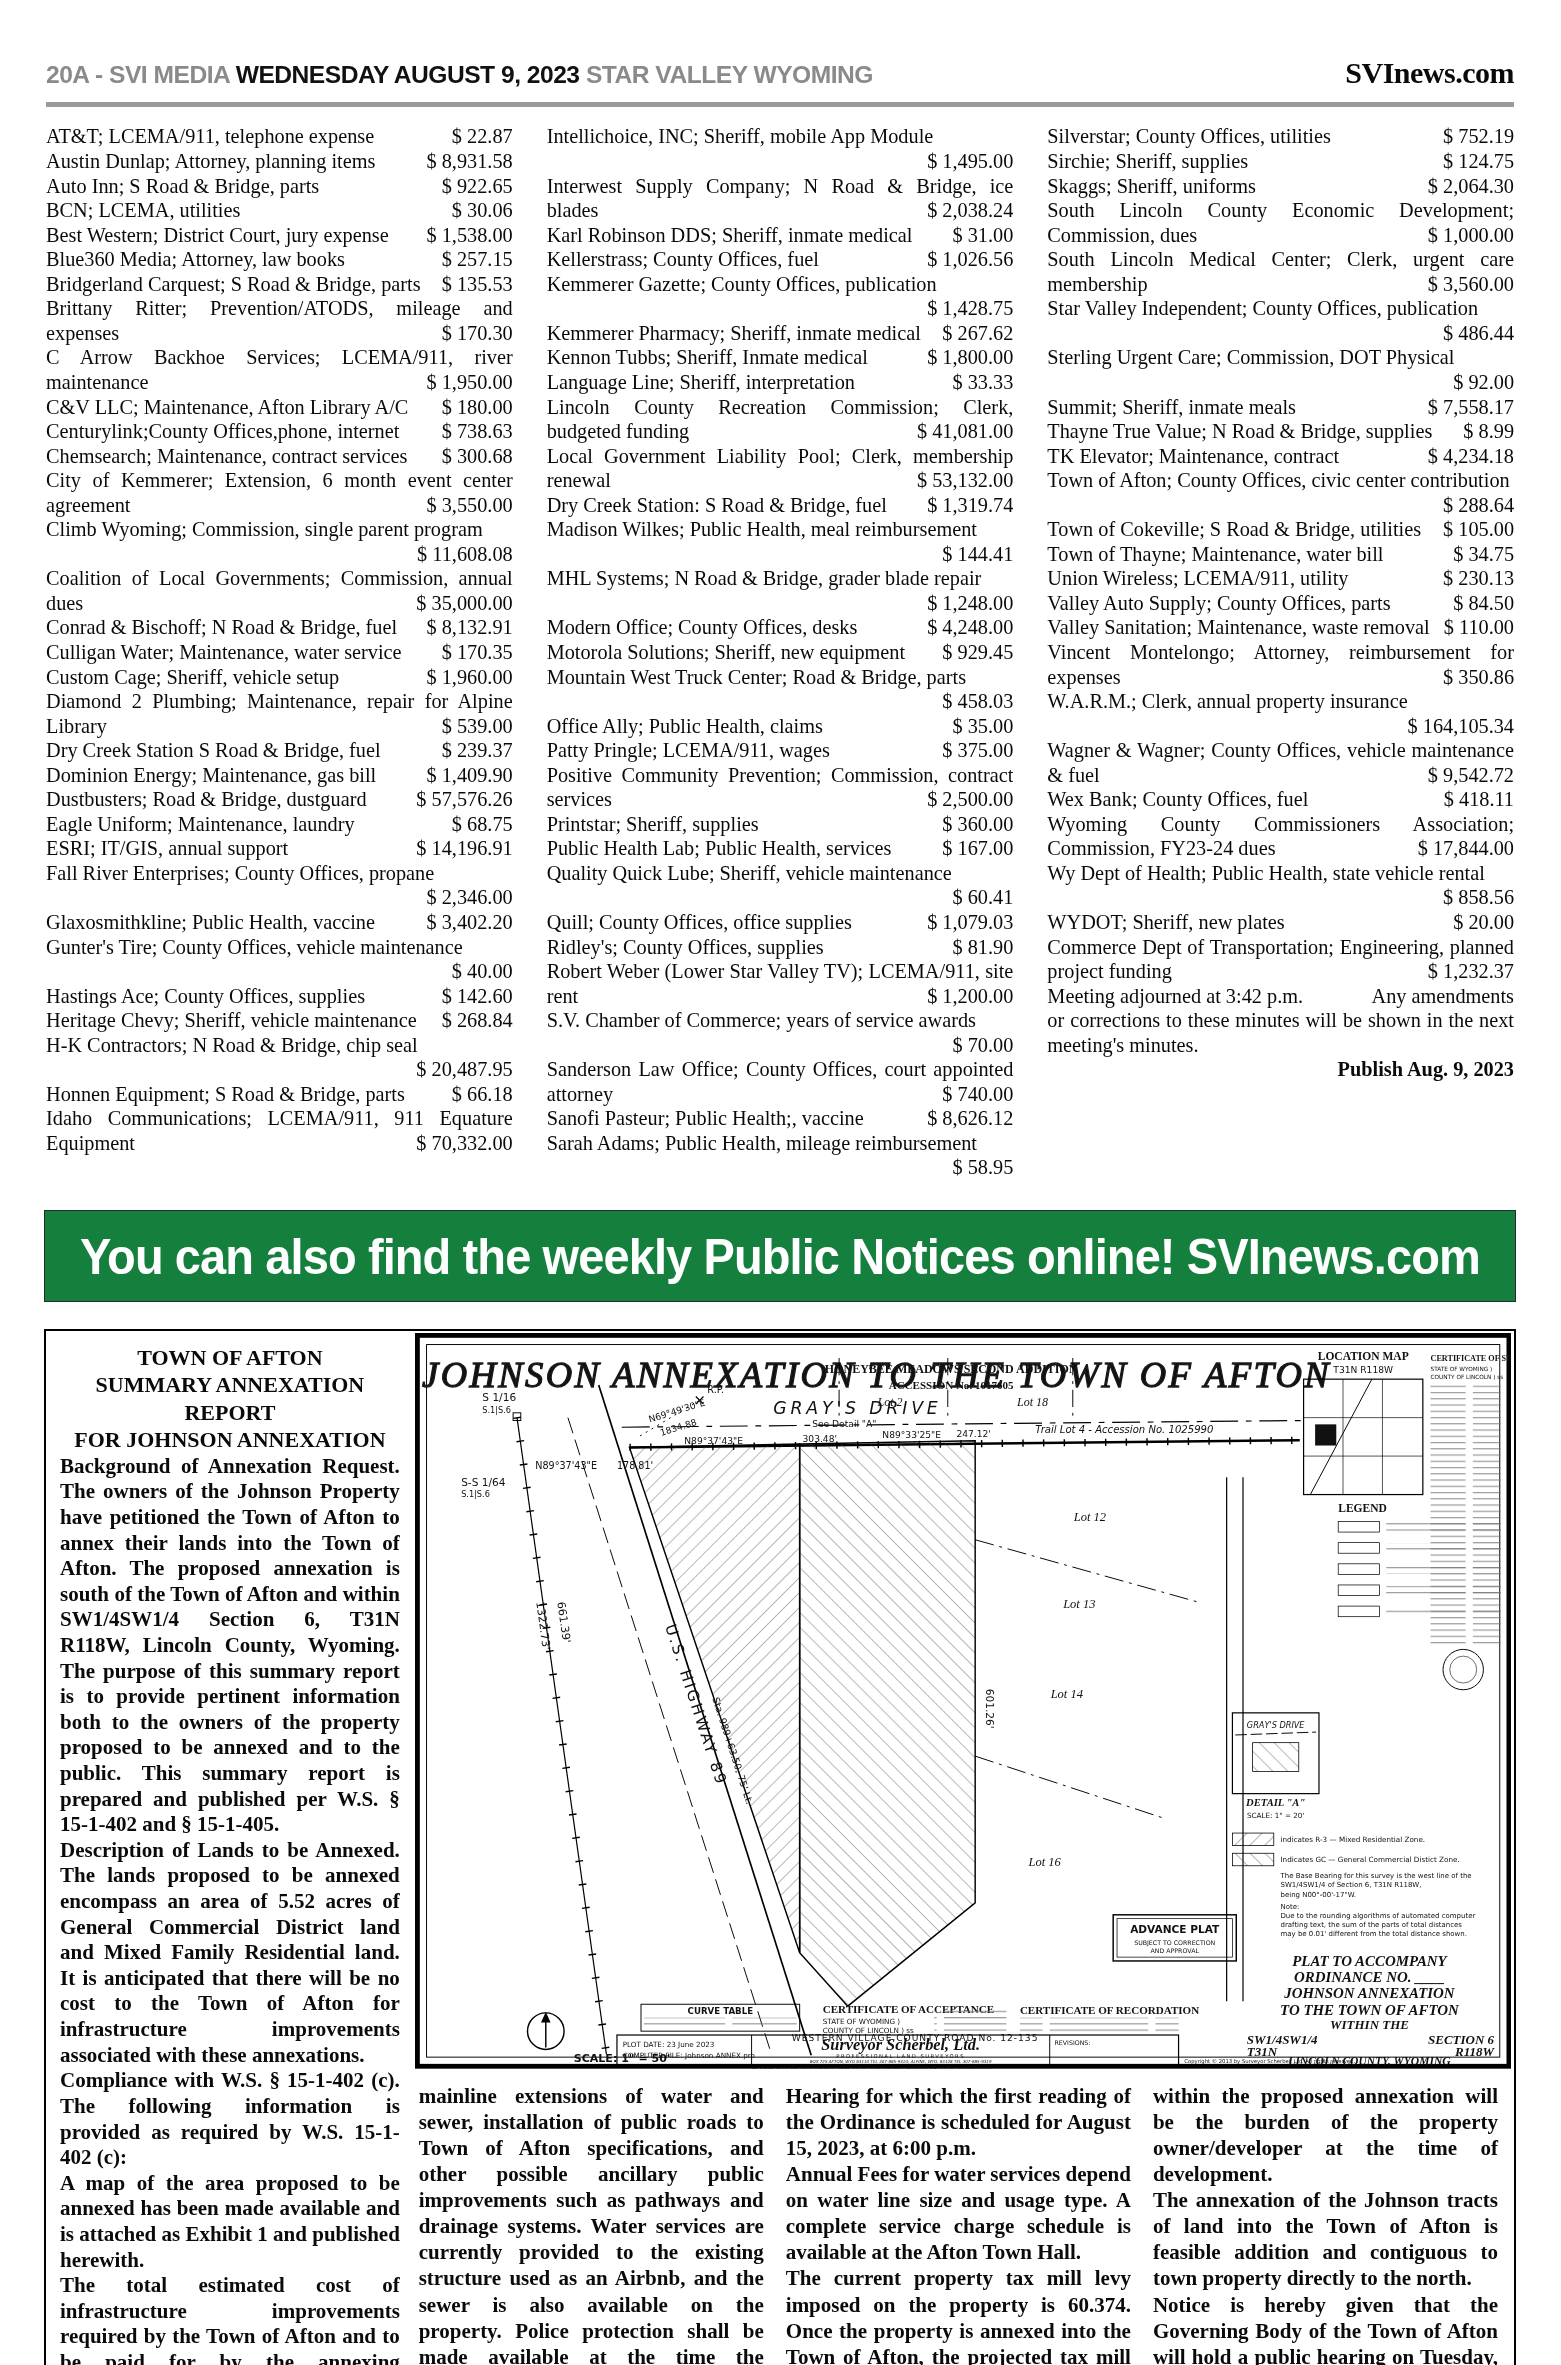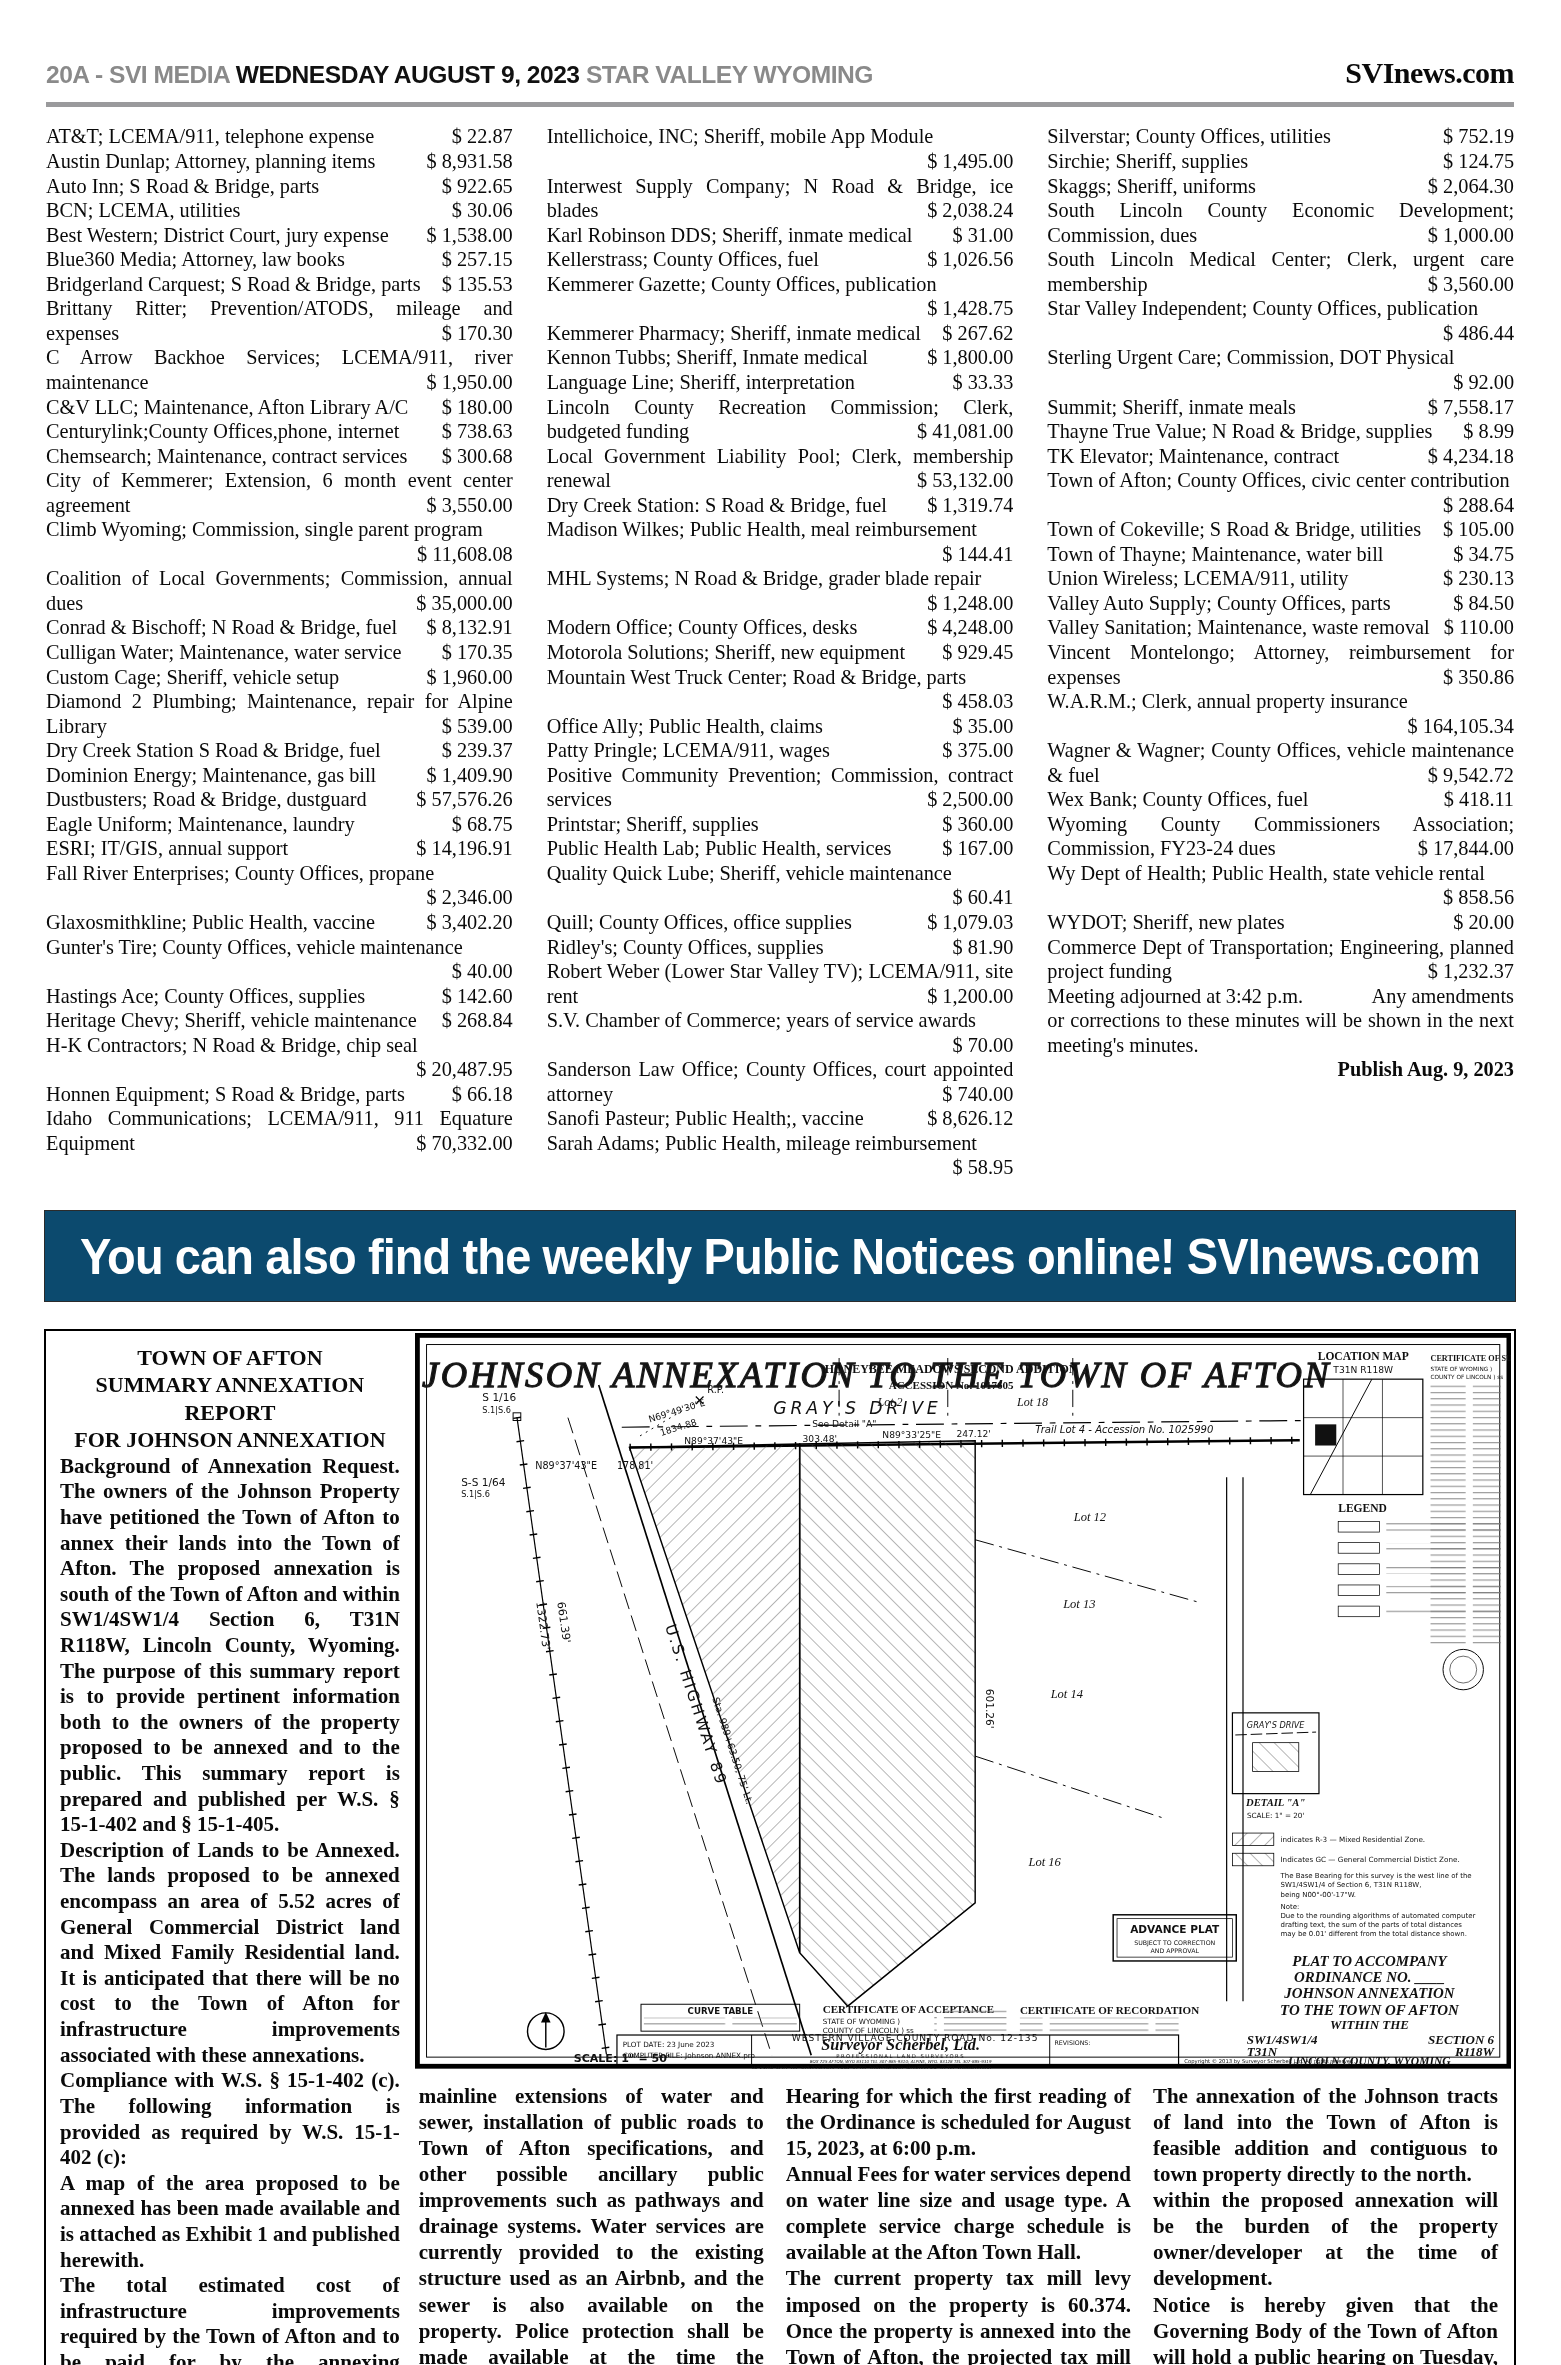--- a/index.html
+++ b/index.html
@@ -15,21 +15,21 @@
   .rule{height:5.2px;background:#9a9a9c;margin:12.3px 47px 0 46px;}
 
   
   .cols3{display:flex;gap:34px;margin:17px 47px 0 46px;}
   .xcol{flex:1 1 0;min-width:0;font-size:20.3px;line-height:1.21;}
   .entry{text-align:justify;overflow:hidden;}
   .entry .amt{float:right;margin-left:6.6px;white-space:nowrap;}
   .entry.pub .amt{font-weight:bold;}
 
   
-  .banner{margin:30px 45px 0 44px;background:#0c4a6e;border:1.4px solid #2b2b2b;height:90px;
+  .banner{margin:30px 45px 0 44px;background:#15803d;border:1.4px solid #2b2b2b;height:90px;
           display:flex;align-items:center;justify-content:center;}
   .banner span{color:#fff;font-family:"Liberation Sans",sans-serif;font-weight:bold;
                font-size:47px;letter-spacing:-0.9px;transform:scaleY(1.08);white-space:nowrap;}
 
   
   .notice{margin:26.5px 45px 0 44px;border:2.8px solid #000;display:grid;
           grid-template-columns:367px 1fr;grid-template-rows:auto 1fr;background:#fff;}
   .notice-left{grid-row:1 / span 2;padding:13.2px 13.2px 9.5px 14px;font-size:21px;line-height:1.22;}
   .nl-title{font-weight:bold;text-align:center;font-size:22px;line-height:1.25;}
   .para{margin:0;text-align:justify;font-weight:bold;}
@@ -444,23 +444,23 @@
 </div>
       <div class="bcol">
   <p class="para">Hearing for which the first reading of the Ordinance is scheduled for August 15, 2023, at 6:00 p.m.</p>
 
   <p class="para">Annual Fees for water services depend on water line size and usage type. A complete service charge schedule is available at the Afton Town Hall.</p>
 
   <p class="para">The current property tax mill levy imposed on the property is 60.374. Once the property is annexed into the Town of Afton, the projected tax mill levy will be 66.905.</p>
 
 </div>
       <div class="bcol">
+  <p class="para">within the proposed annexation will be the burden of the property owner/developer at the time of development.</p>
+
   <p class="para">The annexation of the Johnson tracts of land into the Town of Afton is feasible addition and contiguous to town property directly to the north.</p>
-
-  <p class="para">within the proposed annexation will be the burden of the property owner/developer at the time of development.</p>
 
   <p class="para">Notice is hereby given that the Governing Body of the Town of Afton will hold a public hearing on Tuesday, August 15, 2023, at 6:00 p.m. in the Council Chambers in the Afton Town Hall located at 416 S. Washington Street., Afton, Wyoming to consider the proposed annexation of the Johnson tracts.</p>
 
 </div>
     </div>
   </div>
 
 </div>
 
 

